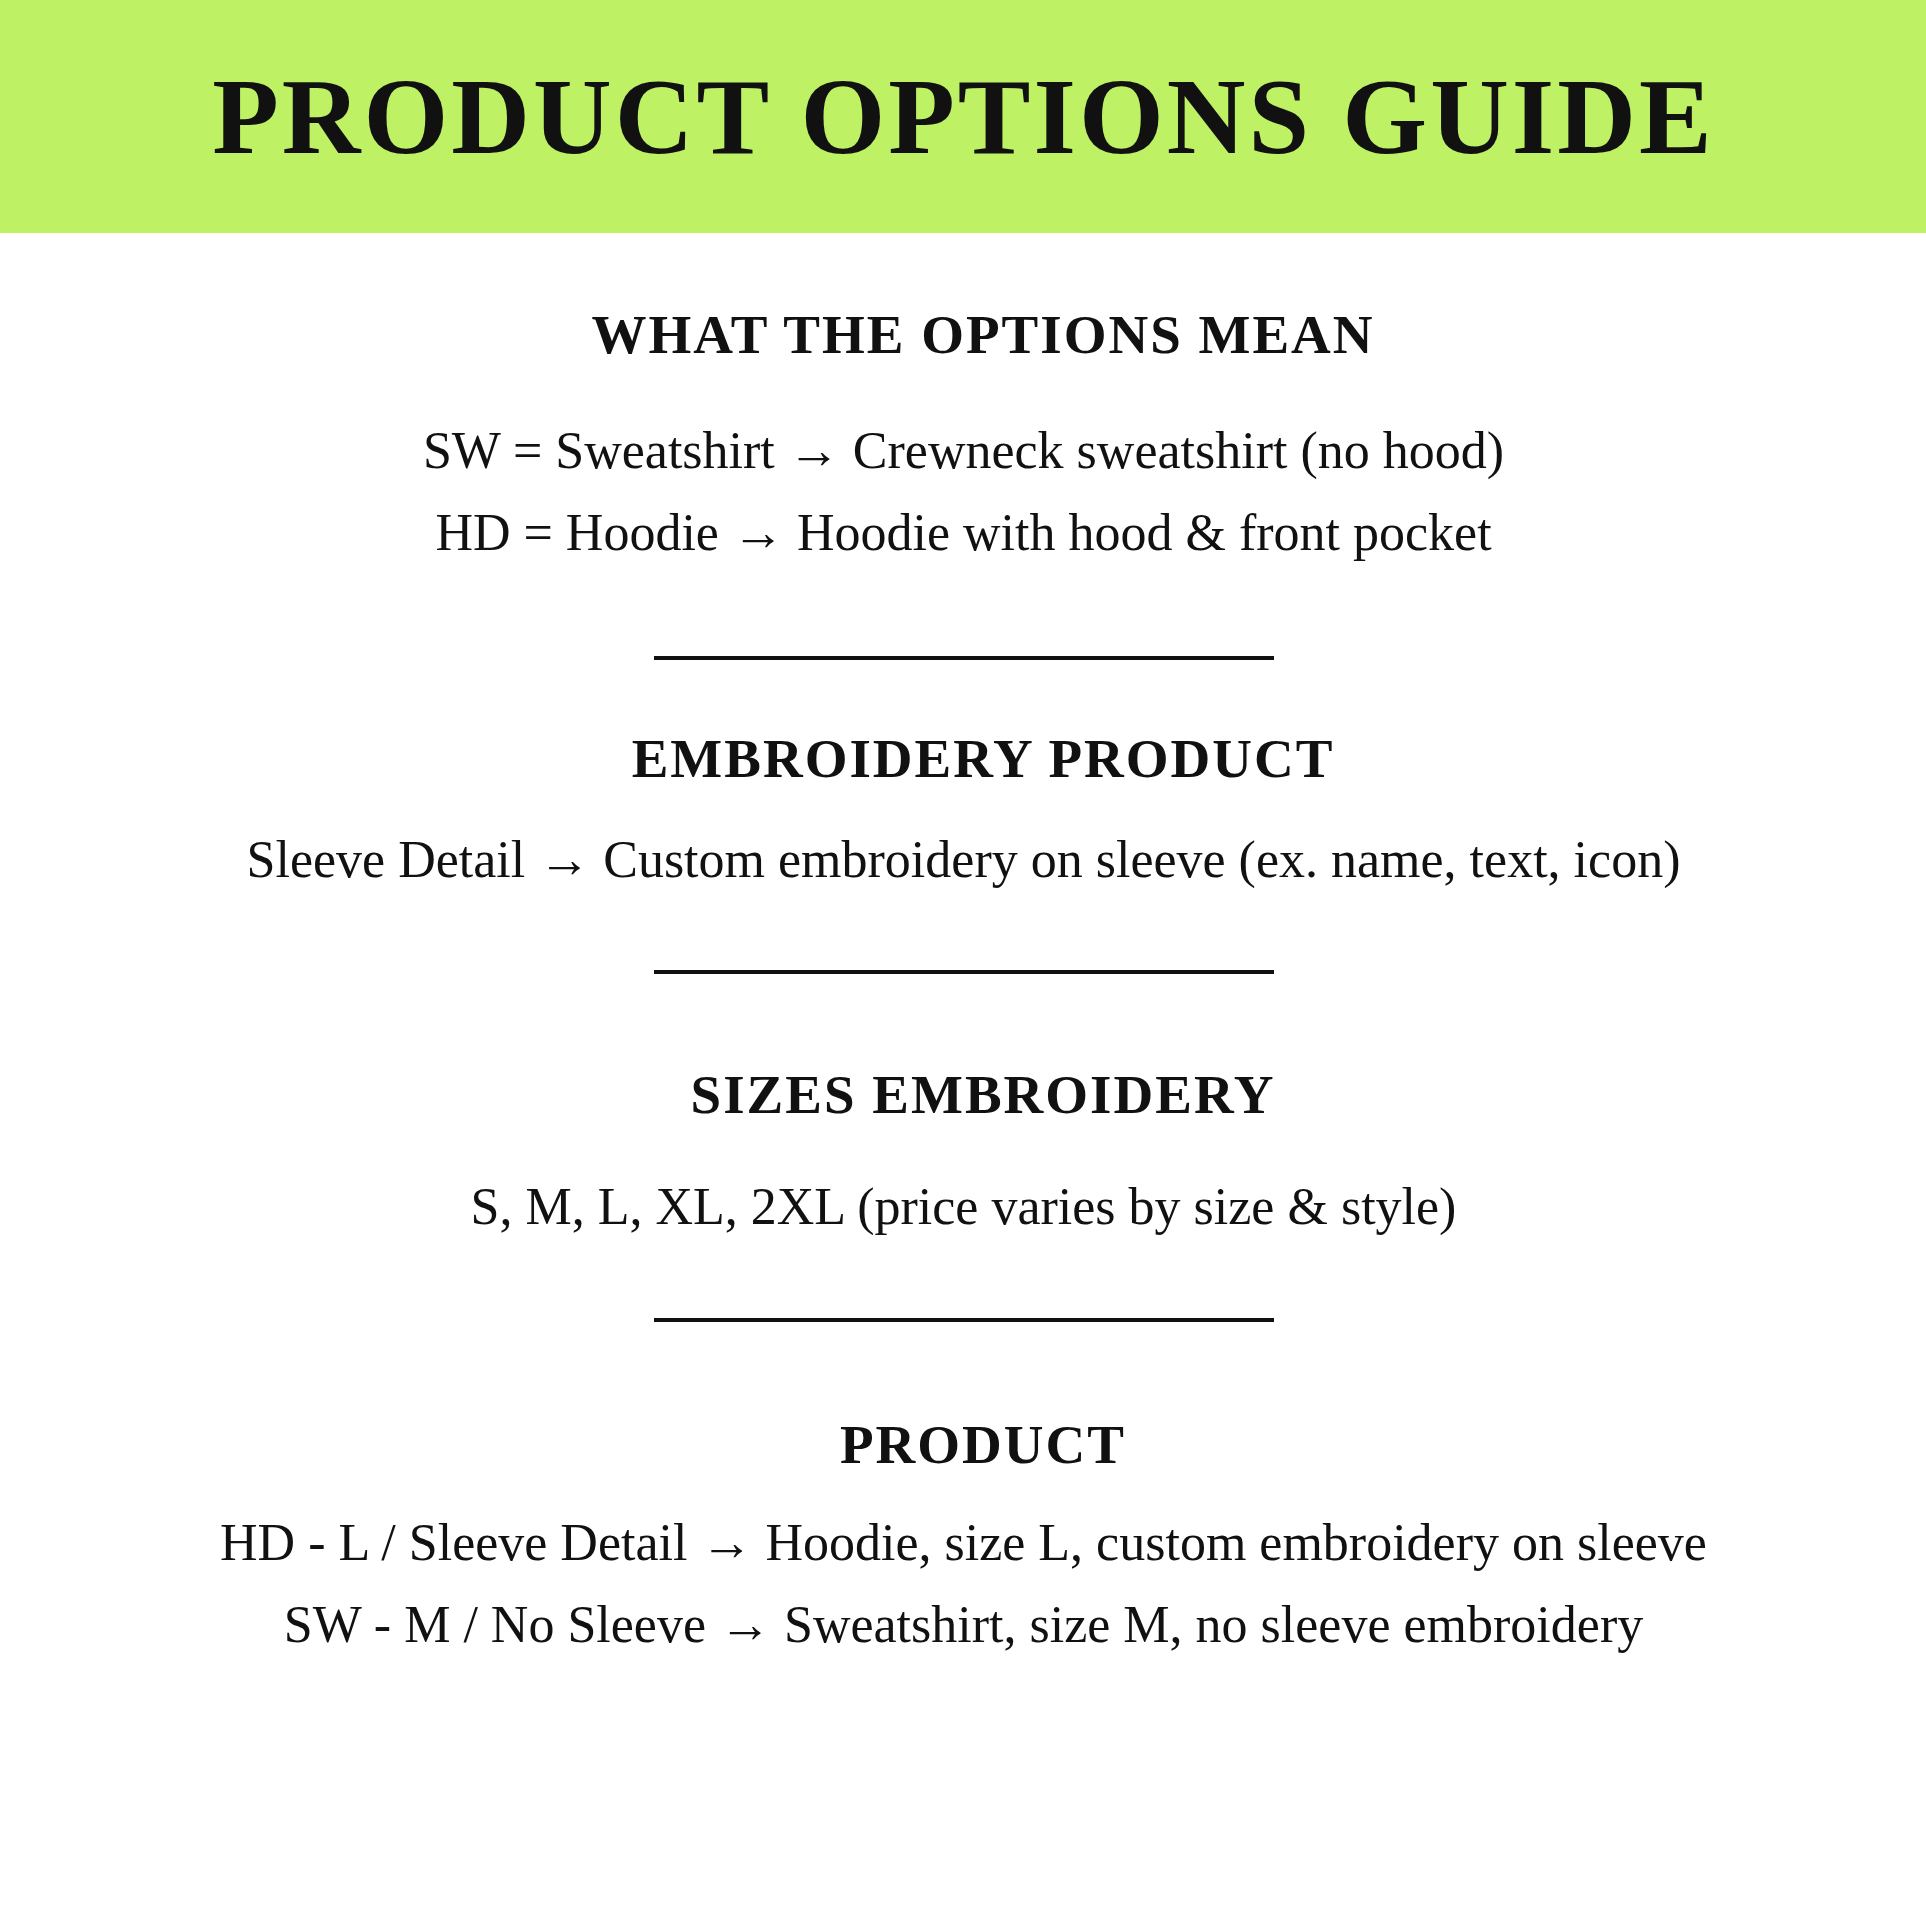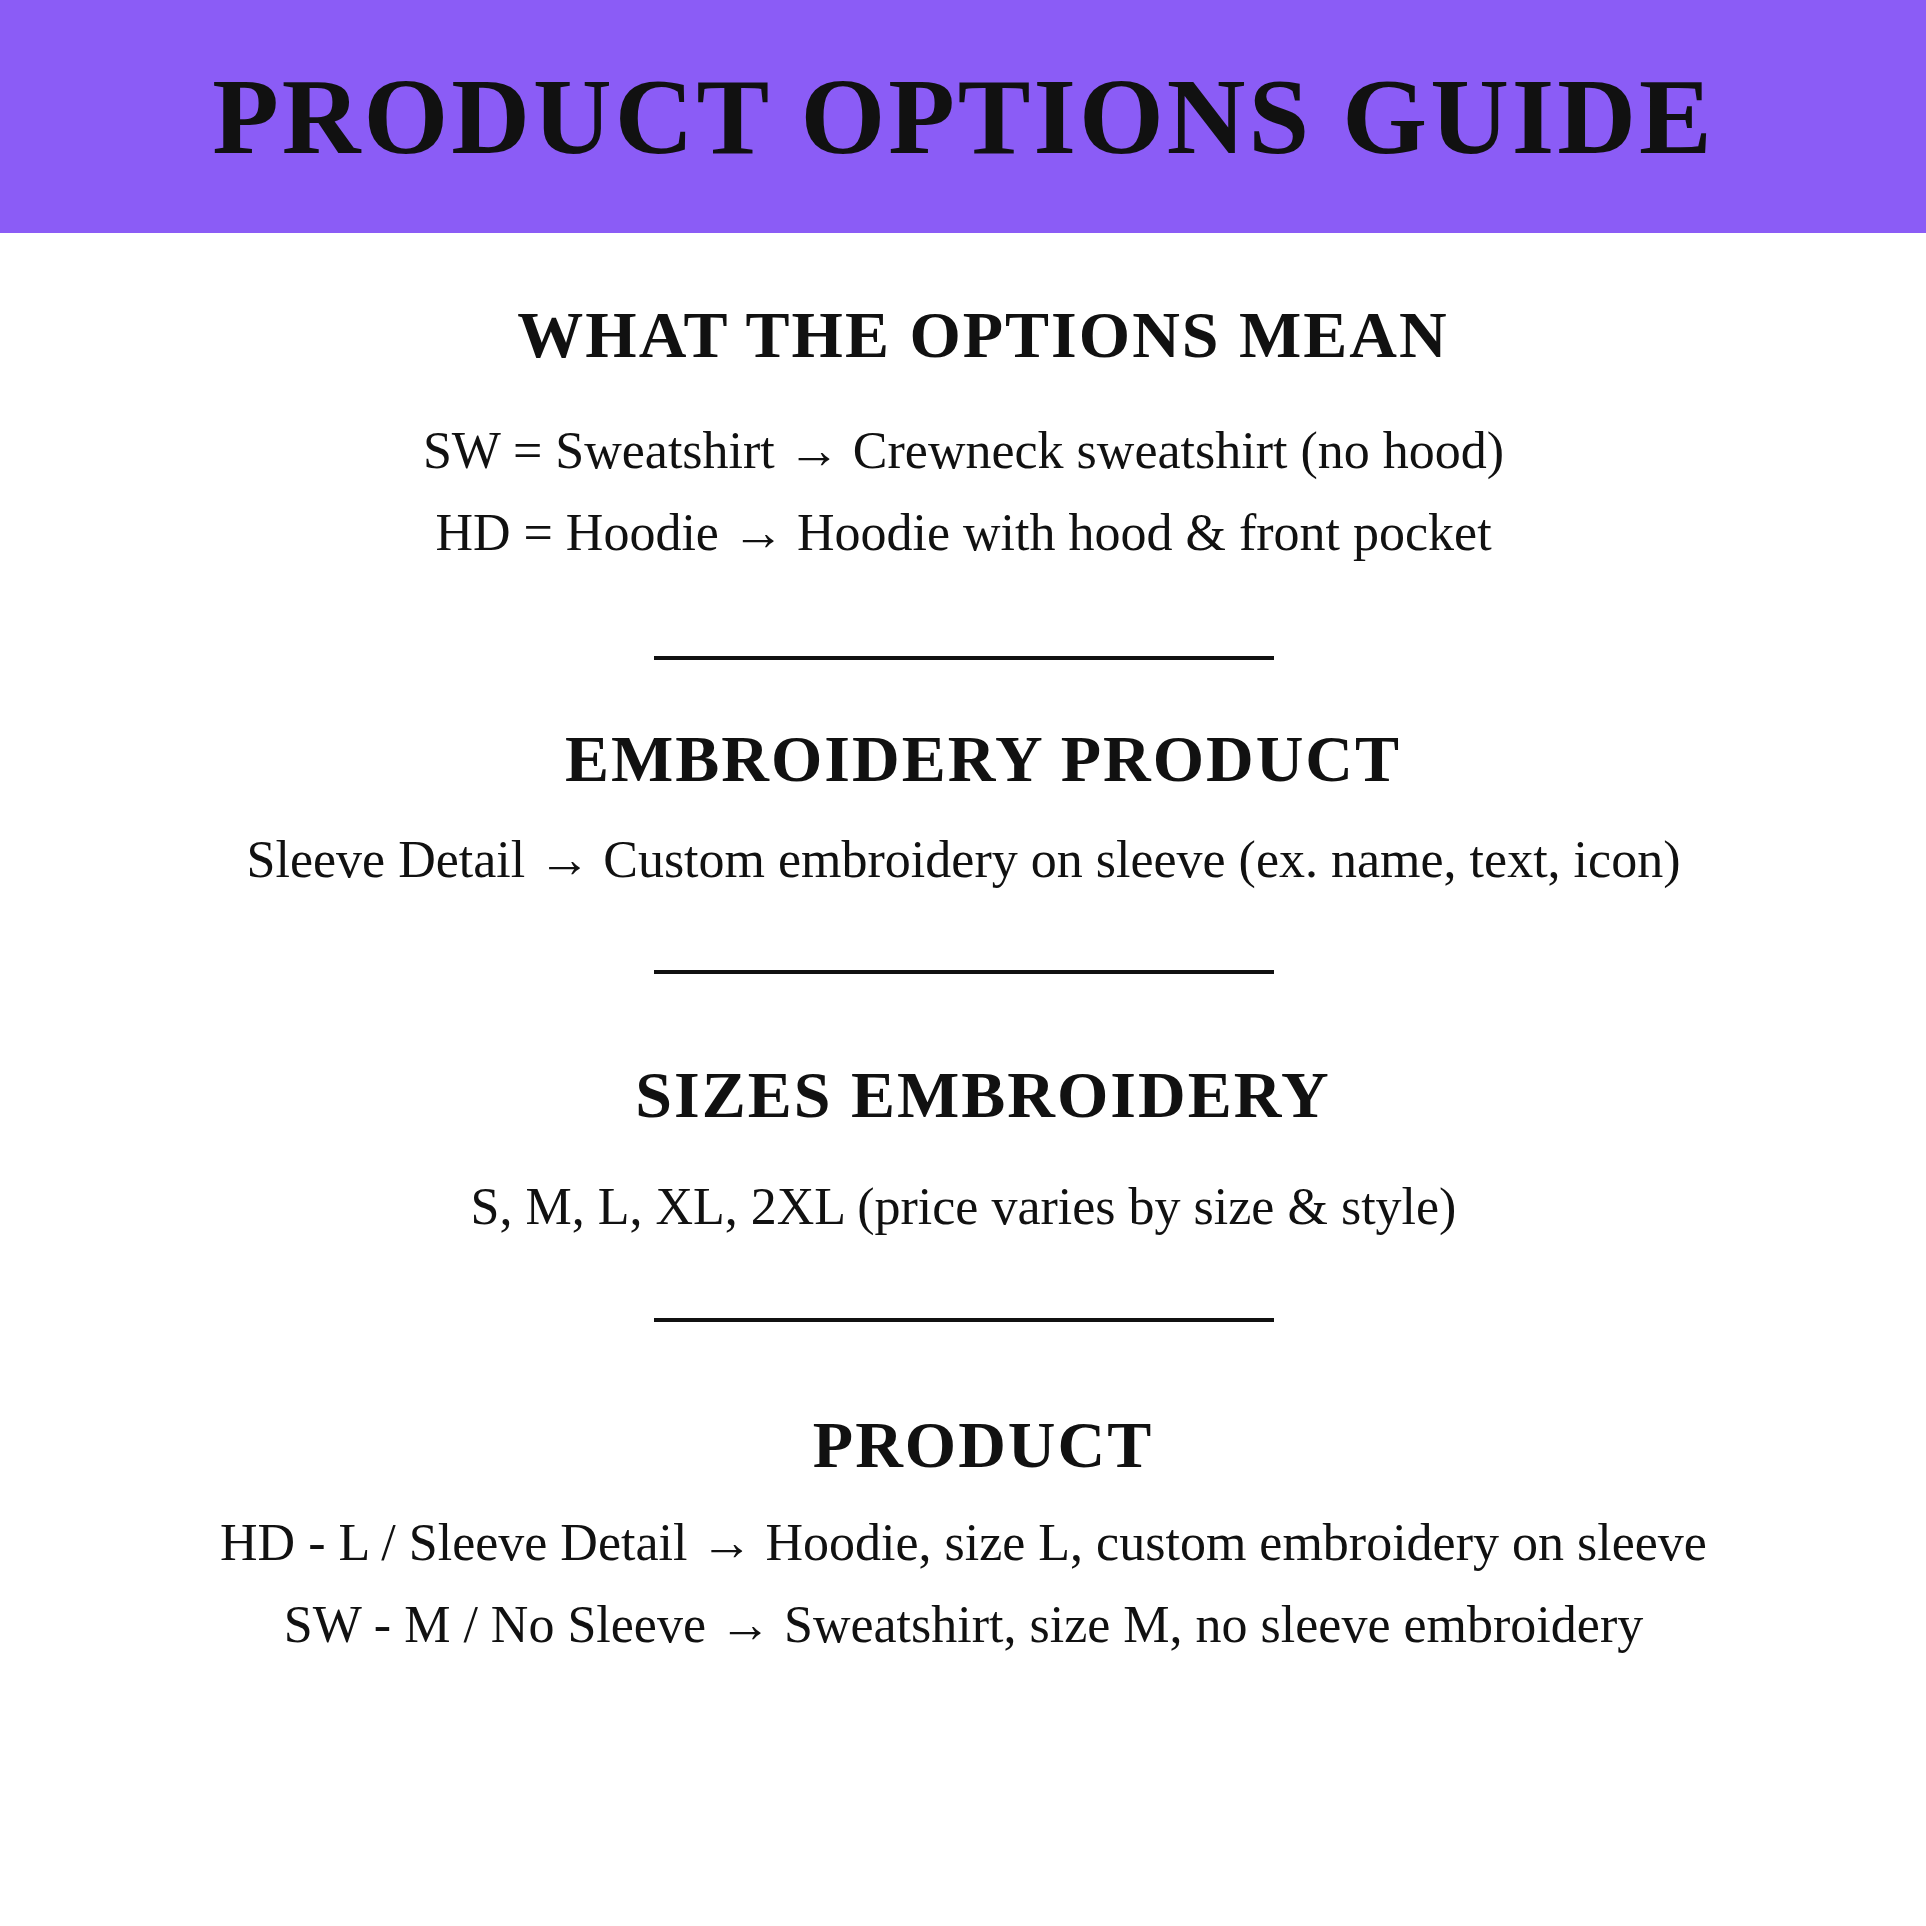--- a/index.html
+++ b/index.html
@@ -14,39 +14,39 @@
     color: #111111;
     overflow: hidden;
   }
   .page {
     width: 1927px;
     height: 1927px;
     position: relative;
   }
   .band {
     height: 233px;
-    background: #8b5cf6;
+    background: #bef264;
     display: flex;
     align-items: center;
     justify-content: center;
   }
   .title {
     margin: 0;
     font-size: 109px;
     font-weight: 700;
     letter-spacing: 3px;
     line-height: 1;
     white-space: nowrap;
   }
   .content {
     text-align: center;
   }
   .sec-heading {
     margin: 0;
-    font-size: 66px;
+    font-size: 55px;
     font-weight: 700;
     letter-spacing: 2px;
     line-height: 85px;
     white-space: nowrap;
     padding-left: 39px;
   }
   .sec-body {
     margin: 0;
   }
   .line {

